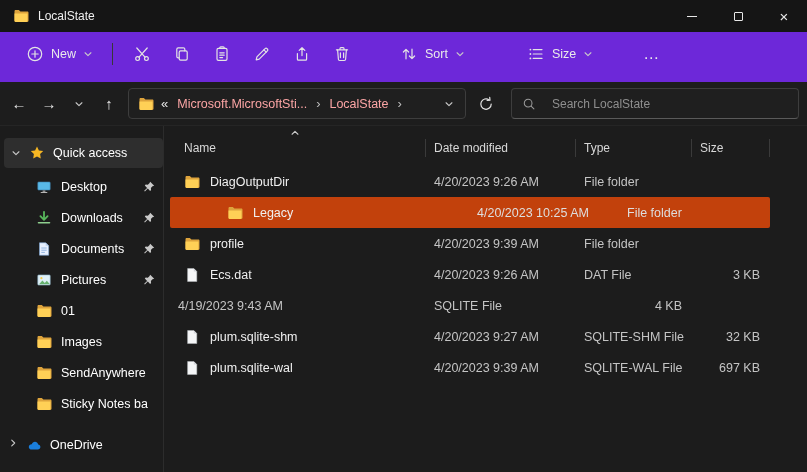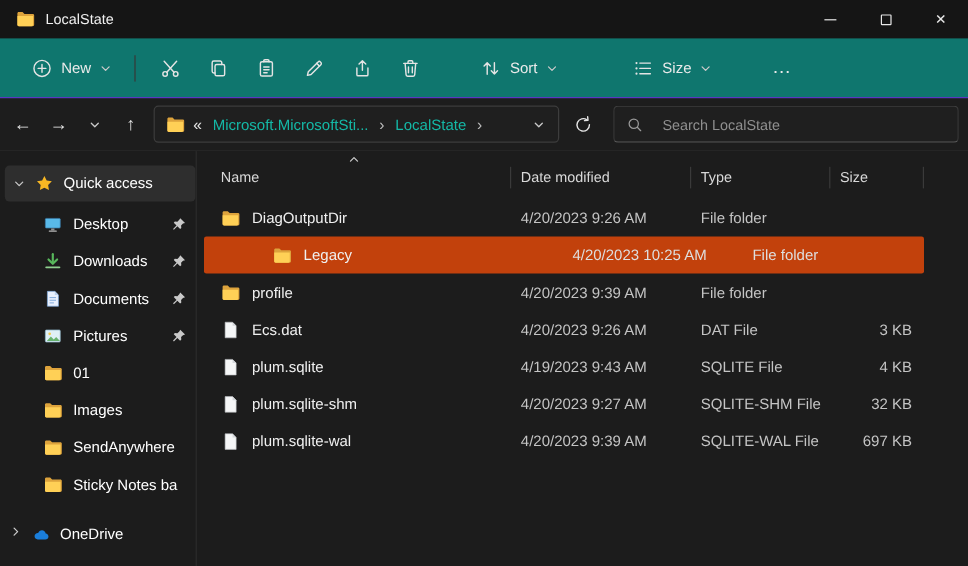--- a/index.html
+++ b/index.html
@@ -10,35 +10,35 @@
   
   .titlebar { flex:0 0 32px; display:flex; align-items:center; background:#151515; padding-left:13px; gap:9px; }
   .titlebar .title { font-size:12px; color:#f0f0f0; }
   .win-controls { margin-left:auto; display:flex; height:100%; }
   .win-btn { width:46px; height:100%; display:flex; align-items:center; justify-content:center; color:#e8e8e8; cursor:default; }
   .min-glyph { width:10px; height:1px; background:#e8e8e8; display:block; }
   .max-glyph { width:9px; height:9px; border:1px solid #e8e8e8; border-radius:1px; display:block; }
   .close-glyph { font-size:15px; line-height:1; color:#eaeaea; }
 
   
-  .commandbar { flex:0 0 50px; display:flex; align-items:center; background:#0f766e; border-bottom:1px solid #6d28d9; padding:0 10px 0 16px; }
+  .commandbar { flex:0 0 50px; display:flex; align-items:center; background:#6d28d9; border-bottom:6px solid #6d28d9; padding:0 10px 0 16px; }
   .cmd-btn { display:flex; align-items:center; gap:7px; padding:0 10px; height:34px; border-radius:4px; background:transparent; border:0; color:#eaeaea; font-size:12.5px; font-family:inherit; }
   .icon-btn { width:40px; height:34px; display:flex; align-items:center; justify-content:center; border-radius:4px; background:transparent; border:0; }
   svg.ic { width:18px; height:18px; stroke:#e4e4e4; fill:none; stroke-width:1.2; stroke-linecap:round; stroke-linejoin:round; }
   svg.chev { width:10px; height:10px; stroke:#c9c9c9; fill:none; stroke-width:1.3; stroke-linecap:round; stroke-linejoin:round; }
   .sep { width:1px; height:22px; background:#383838; margin:0 9px; }
   .sort-btn { margin-left:28px; }
   .view-btn { margin-left:42px; }
   .more-btn { margin-left:30px; width:36px; height:34px; display:flex; align-items:center; justify-content:center; border:0; background:transparent; color:#eaeaea; font-size:16px; }
 
   
   .addressrow { flex:0 0 44px; display:flex; align-items:center; background:#1d1d1d; padding:0 8px 0 4px; border-bottom:1px solid #252525; }
   .nav-btn { width:30px; height:30px; display:flex; align-items:center; justify-content:center; color:#e6e6e6; font-size:15px; border:0; background:transparent; border-radius:4px; }
   .breadcrumb-bar { margin-left:4px; width:338px; height:31px; border:1px solid #3d3d3d; border-radius:4px; background:#1f1f1f; display:flex; align-items:center; padding:0 4px 0 9px; gap:7px; font-size:12.5px; color:#e8e8e8; }
-  .crumb { background:transparent; border:0; color:#14b8a6; font-size:12.5px; font-family:inherit; padding:2px 2px; white-space:nowrap; }
+  .crumb { background:transparent; border:0; color:#fca5a5; font-size:12.5px; font-family:inherit; padding:2px 2px; white-space:nowrap; }
   .crumb-sep { color:#bdbdbd; font-size:13px; }
   .overflow-crumb { color:#e8e8e8; font-size:13px; background:transparent; border:0; }
   .bar-chev { margin-left:auto; width:24px; height:26px; display:flex; align-items:center; justify-content:center; border:0; background:transparent; }
   .refresh-btn { width:30px; height:30px; margin-left:5px; display:flex; align-items:center; justify-content:center; border:0; background:transparent; }
   .search-box { margin-left:10px; flex:1; height:31px; border:1px solid #3d3d3d; border-bottom-color:#5a5a5a; border-radius:4px; background:#1f1f1f; display:flex; align-items:center; padding:0 10px; gap:16px; }
   .search-box input { flex:1; background:transparent; border:0; outline:none; color:#eee; font-size:12px; font-family:inherit; }
   .search-box input::placeholder { color:#8f8f8f; }
 
   
   .content { flex:1; display:flex; min-height:0; }
@@ -369,27 +369,20 @@
                   <path d="M9.8 1.5l3 3h-3z" fill="#d3d6da"></path>
                 </svg>
               <span>Ecs.dat</span>
             </div>
             <span class="c-date">4/20/2023 9:26 AM</span>
             <span class="c-type">DAT File</span>
             <span class="c-size">3 KB</span>
           </div>
 
           <div class="row">
-            <div class="c-name">
-              <svg class="fic" viewBox="0 0 16 16">
-                  <path d="M3.6 1.5h6.2l3 3v10H3.6z" fill="#f5f6f7" stroke="#b9bcc0" stroke-width="0.5"></path>
-                  <path d="M9.8 1.5l3 3h-3z" fill="#d3d6da"></path>
-                </svg>
-              <span>plum.sqlite</span>
-            </div>
             <span class="c-date">4/19/2023 9:43 AM</span>
             <span class="c-type">SQLITE File</span>
             <span class="c-size">4 KB</span>
           </div>
 
           <div class="row">
             <div class="c-name">
               <svg class="fic" viewBox="0 0 16 16">
                   <path d="M3.6 1.5h6.2l3 3v10H3.6z" fill="#f5f6f7" stroke="#b9bcc0" stroke-width="0.5"></path>
                   <path d="M9.8 1.5l3 3h-3z" fill="#d3d6da"></path>

